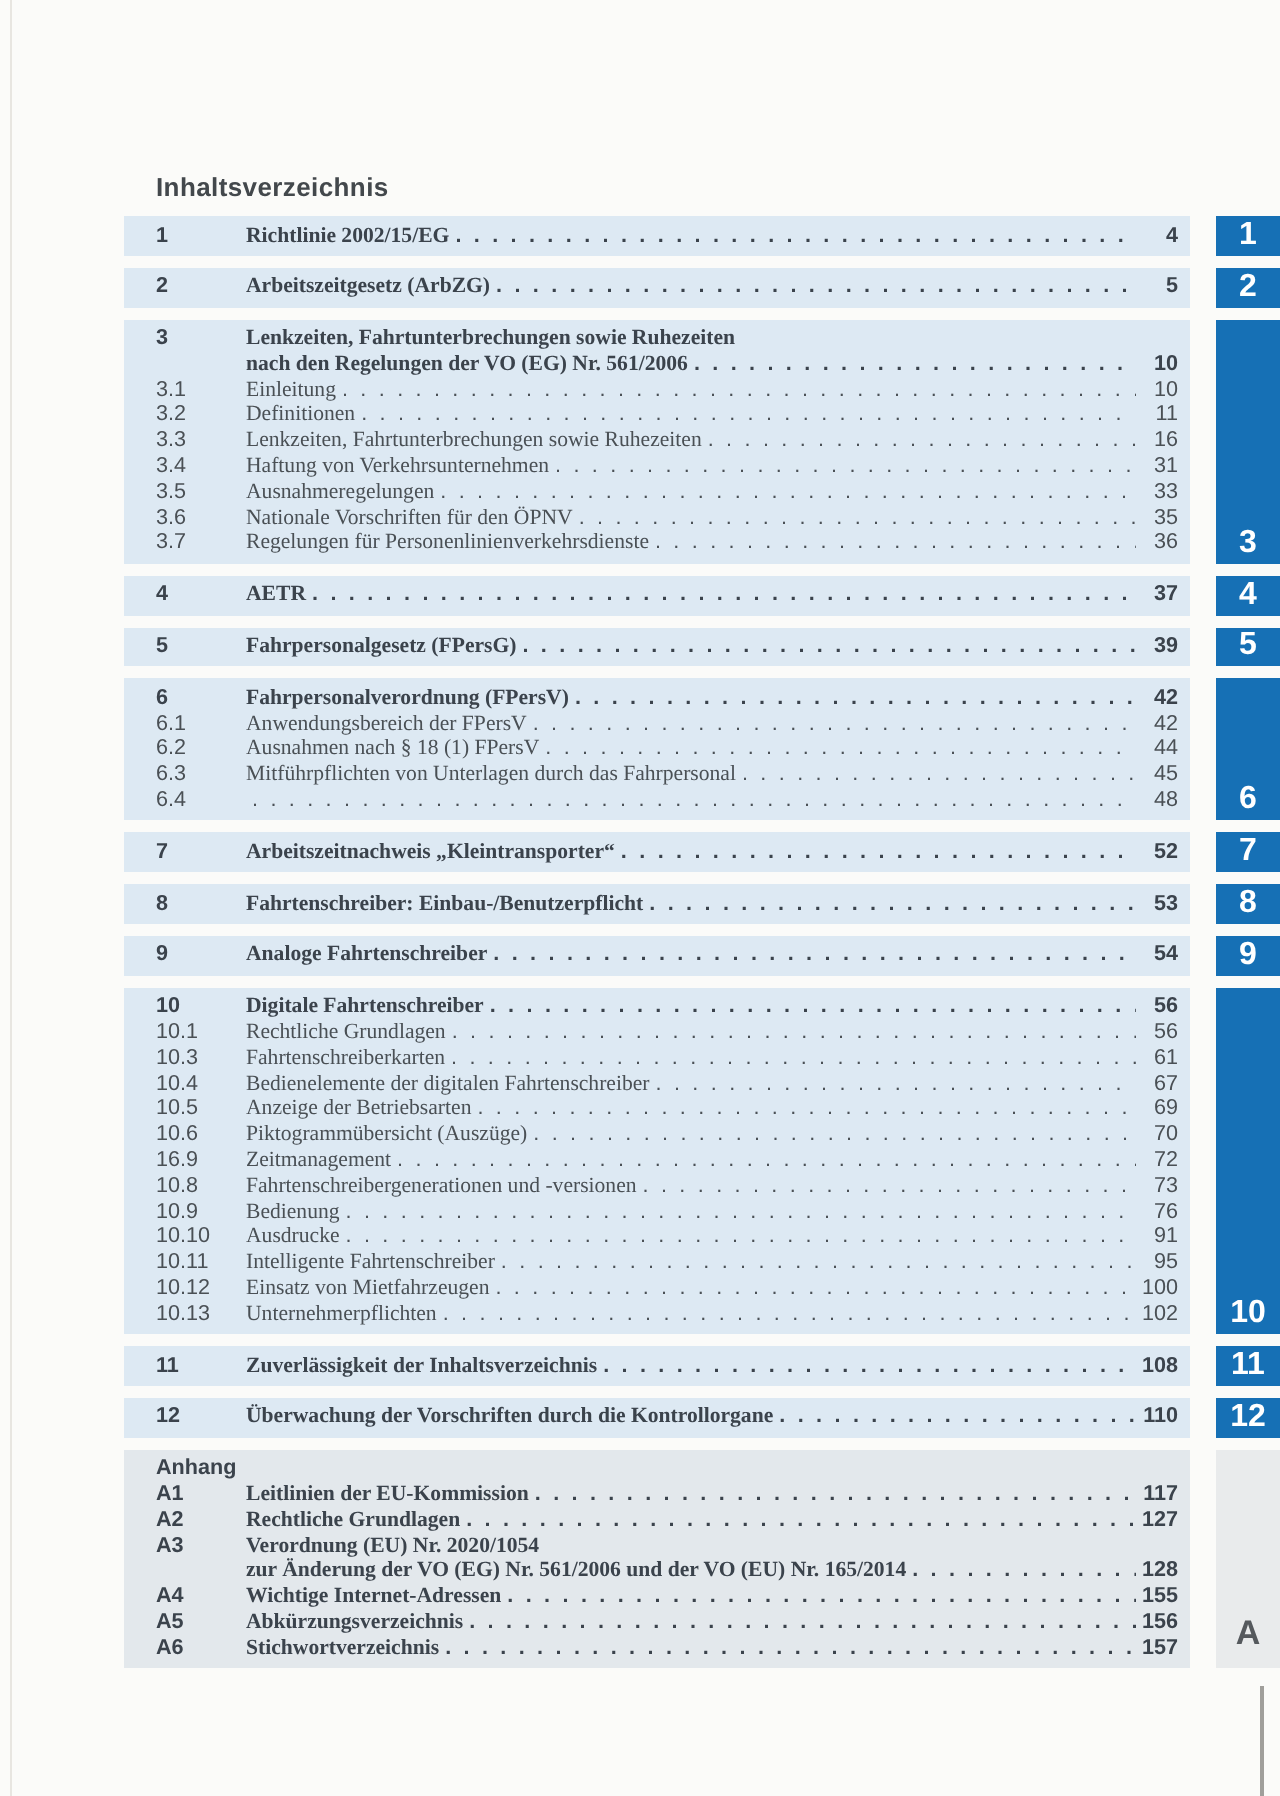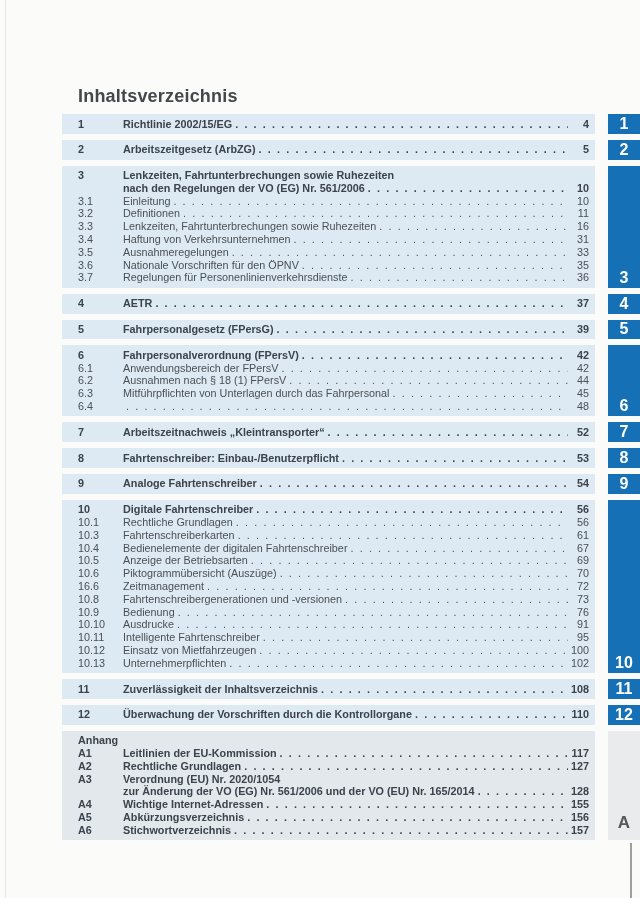--- a/index.html
+++ b/index.html
@@ -3,38 +3,38 @@
 <meta charset="utf-8">
 <style>
   html,body{margin:0;padding:0;}
   body{
     width:640px;height:898px;position:relative;overflow:hidden;
     background:#fbfbf9;
     font-family:"Liberation Sans", sans-serif;
   }
   .sheet{position:absolute;inset:0;padding:86px 0 0 62px;box-sizing:border-box;}
   .doc-title{
-    font-size:18px;font-weight:bold;color:#43484c;
+    font-size:13px;font-weight:bold;color:#43484c;
     margin:0 0 7px 16px;letter-spacing:.2px;
   }
   .toc{display:flex;flex-direction:column;}
   .block{display:flex;align-items:stretch;margin-bottom:6px;}
   .band{
     flex:1;min-width:0;
     background:var(--band-blue,#dde9f3);
     padding:3.5px 6px 3.5px 16px;
   }
   .band-gray{background:var(--band-gray,#e3e8ec);}
   .row{
     display:flex;align-items:baseline;white-space:nowrap;
     font-size:10.8px;line-height:12.8px;color:#4a5055;
   }
   .row.bold{font-weight:bold;color:#3b434c;}
   .num{flex:none;width:45px;}
-  .ttl{flex:none;}
+  .ttl{flex:none;font-family:Liberation Serif, serif;}
   .dots{flex:1;min-width:0;overflow:hidden;margin:0 3px;}
   .dots::after{
     content:". . . . . . . . . . . . . . . . . . . . . . . . . . . . . . . . . . . . . . . . . . . . . . . . . . . . . . . . . . . . . . . . . . . . . . . . . . . . . . . . . . . . . . . . . . . . . . . . . . . .";
     letter-spacing:1.6px;
   }
   .pg{flex:none;min-width:18px;text-align:right;}
   .tab{
     flex:none;width:32px;margin-left:13px;
     background:var(--tab-blue,#1670b5);color:#fff;
     display:flex;align-items:flex-end;justify-content:center;
@@ -273,21 +273,21 @@
             <span class="dots"></span>
             <span class="pg">69</span>
           </div>
           <div class="row">
             <span class="num">10.6</span>
             <span class="ttl">Piktogrammübersicht (Auszüge)</span>
             <span class="dots"></span>
             <span class="pg">70</span>
           </div>
           <div class="row">
-            <span class="num">16.6</span>
+            <span class="num">16.9</span>
             <span class="ttl">Zeitmanagement</span>
             <span class="dots"></span>
             <span class="pg">72</span>
           </div>
           <div class="row">
             <span class="num">10.8</span>
             <span class="ttl">Fahrtenschreibergenerationen und -versionen</span>
             <span class="dots"></span>
             <span class="pg">73</span>
           </div>

